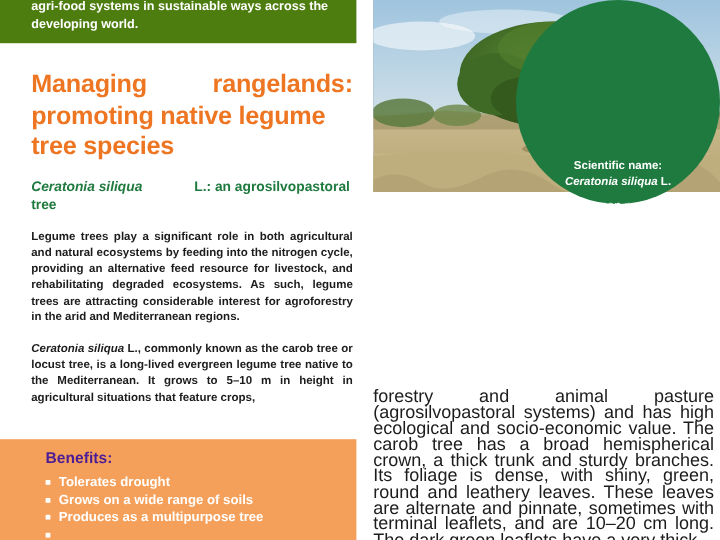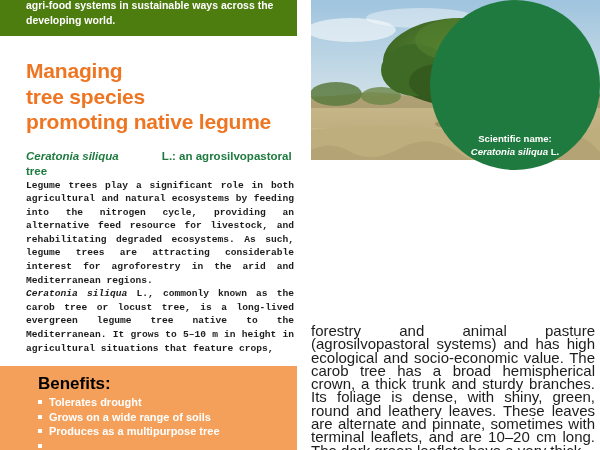--- a/index.html
+++ b/index.html
@@ -65,47 +65,46 @@
     font-size: 11.5px;
     font-weight: bold;
     font-style: italic;
     line-height: 15px;
   }
   .subhead .roman {
     font-style: normal;
     padding-left: 40px;
   }
   .body-p {
-    margin-top: 0;
+    margin-top: 12px;
     color: #1c1c1c;
     font-size: 9.6px;
     font-weight: bold;
     line-height: 13.6px;
     text-align: justify;
-    font-family: Liberation Mono, monospace;
   }
   .body-p .ital {
     font-style: italic;
   }
 
   
   .benefits {
     position: absolute;
     left: 0;
     top: 366px;
     width: 297px;
     height: 84px;
     background: #f5a05a;
   }
   .benefits-title {
     position: absolute;
     left: 38px;
     top: 8px;
-    color: #000000;
-    font-size: 17px;
+    color: #4c1d95;
+    font-size: 13px;
     font-weight: bold;
   }
   .benefits-list {
     position: absolute;
     left: 38px;
     top: 29px;
     width: 250px;
     margin: 0;
     padding: 0;
     list-style: none;
@@ -211,23 +210,24 @@
 <div class="page">
 
   <div class="top-banner">
     <div class="top-banner-text">agri-food systems in sustainable ways across the developing world.</div>
   </div>
 
   <div class="left-col">
     <div class="headline">
       <div class="justline">
         <span>Managing</span>
+        <span>rangelands:</span>
       </div>
+      <div>promoting native legume</div>
       <div>tree species</div>
-      <div>promoting native legume</div>
     </div>
 
     <div class="subhead">
       <span>Ceratonia siliqua</span><span class="roman"> L.: an agrosilvopastoral tree</span>
     </div>
 
     <div class="body-p">Legume trees play a significant role in both agricultural and natural ecosystems by feeding into the nitrogen cycle, providing an alternative feed resource for livestock, and rehabilitating degraded ecosystems. As such, legume trees are attracting considerable interest for agroforestry in the arid and Mediterranean regions.</div>
 
     <div class="body-p">
       <span class="ital">Ceratonia siliqua</span><span> L., commonly known as the carob tree or locust tree, is a long-lived evergreen legume tree native to the Mediterranean. It grows to 5–10 m in height in agricultural situations that feature crops,</span>

